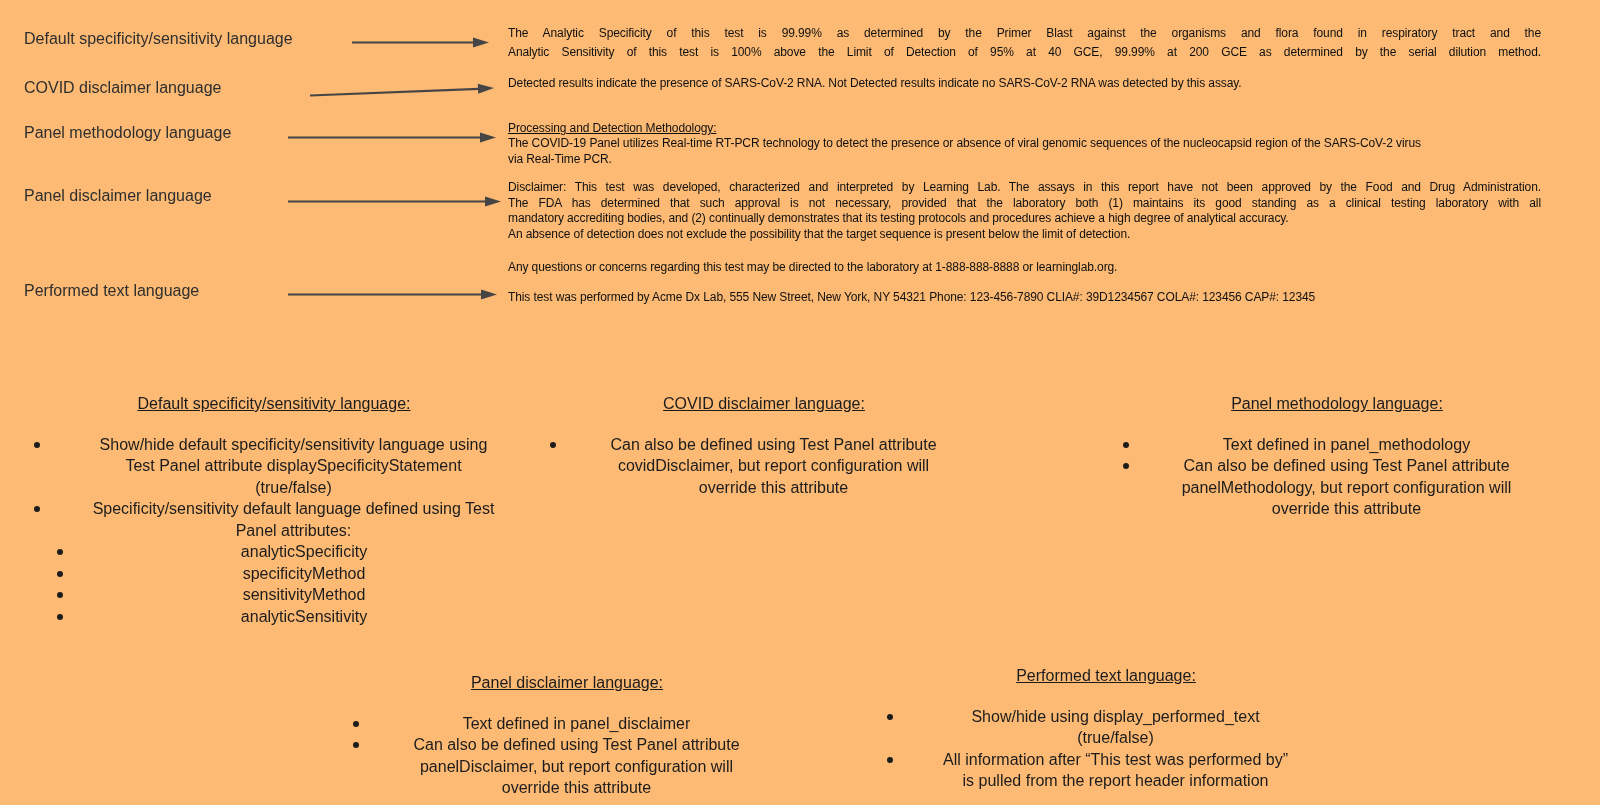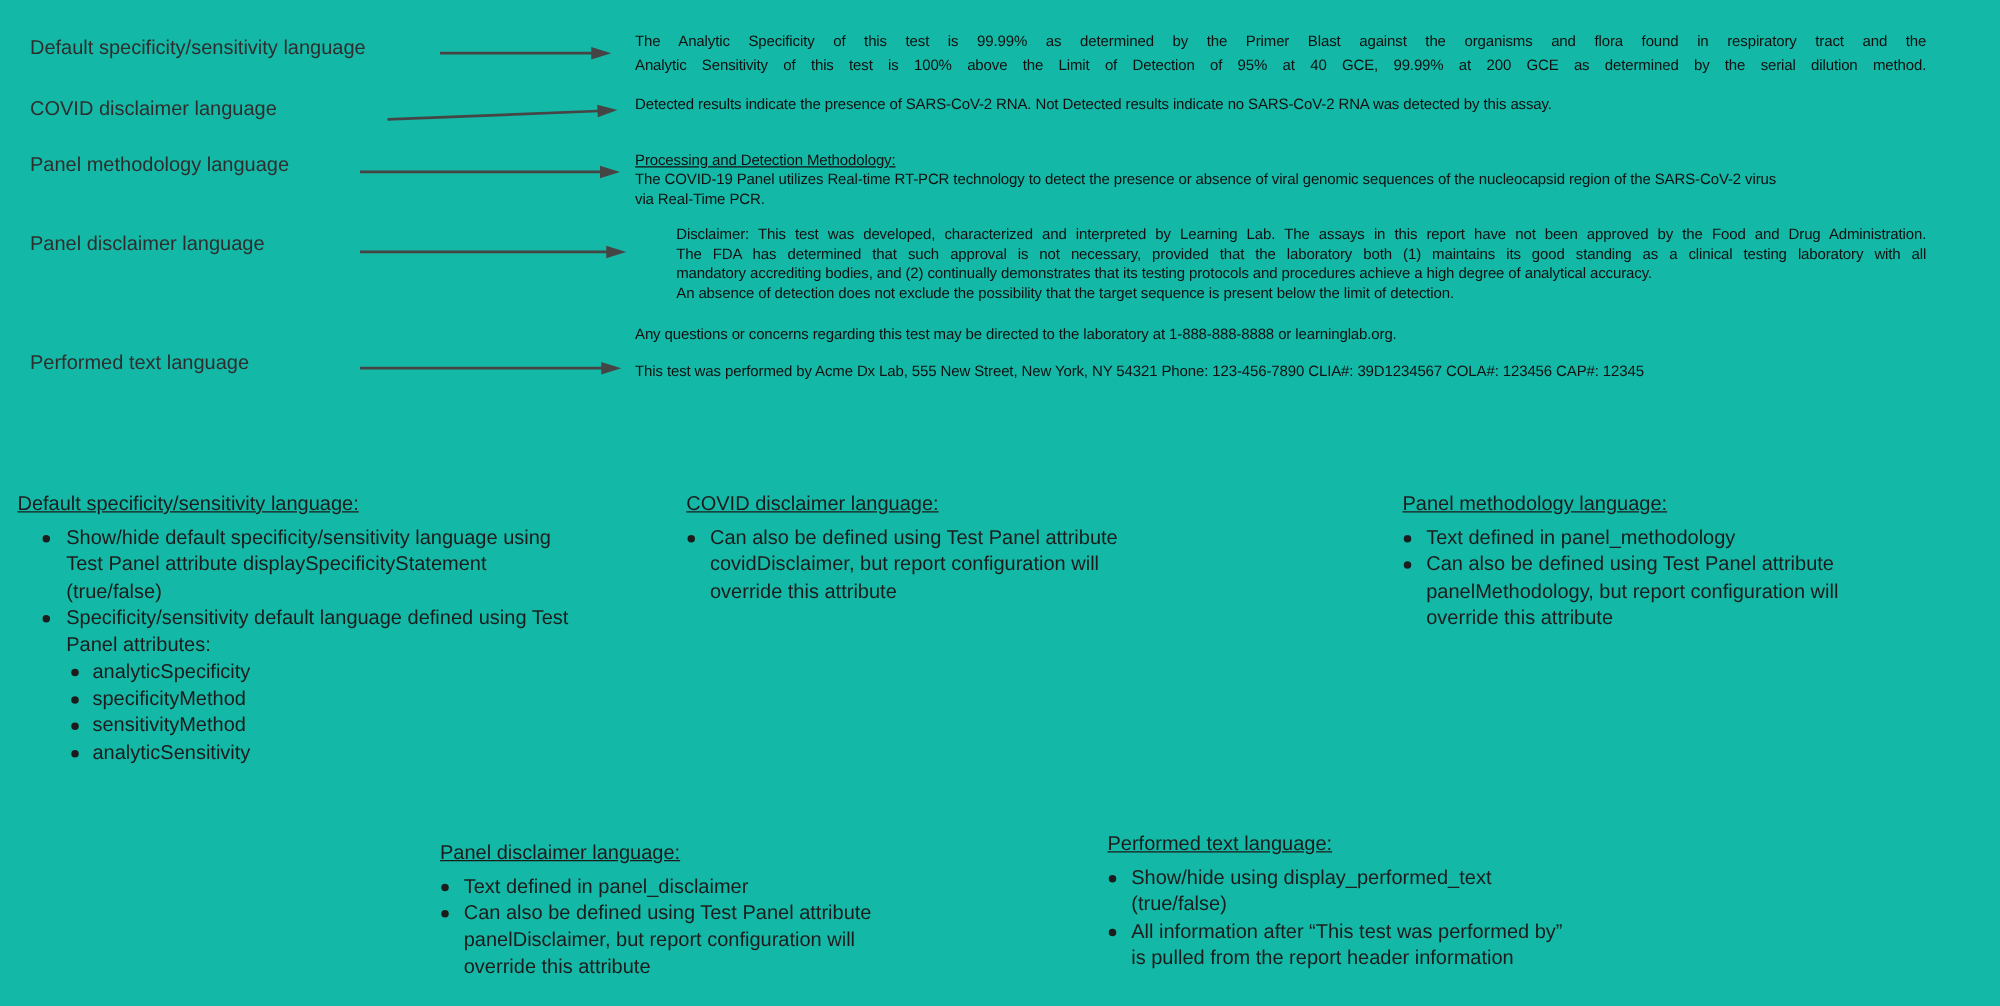--- a/index.html
+++ b/index.html
@@ -1,37 +1,37 @@
 <!DOCTYPE html>
 <html><head>
 <meta charset="utf-8">
 <title>Report language configuration notes</title>
 <style>
   html,body{margin:0;padding:0;background:#fff;}
-  .canvas{position:relative;width:1600px;height:805px;background:#14b8a6;overflow:hidden;
+  .canvas{position:relative;width:1600px;height:805px;background:#fdba74;overflow:hidden;
           font-family:"Liberation Sans", sans-serif;}
 
   
   .lbl{position:absolute;left:24px;font-size:16px;line-height:20px;color:#2e2e2e;white-space:nowrap;}
 
   
   .arrows{position:absolute;left:0;top:0;width:1600px;height:805px;pointer-events:none;}
 
   
   .rep{position:absolute;left:508px;width:1033px;color:#101010;font-size:12px;letter-spacing:-0.1px;}
   .rline{line-height:15.4px;white-space:nowrap;}
   .rline.j{text-align:justify;text-align-last:justify;}
   .b1line{line-height:19px;}
-  .dline{line-height:15.7px;margin-left:33px;}
+  .dline{line-height:15.7px;}
   .u{text-decoration:underline;}
 
   
-  .card{position:absolute;font-size:16px;line-height:21.5px;color:#1c1c1c;}
+  .card{position:absolute;font-size:16px;line-height:21.5px;color:#1c1c1c;text-align:center;}
   .card-h{text-decoration:underline;white-space:nowrap;}
-  .blist{margin-top:5px;}
+  .blist{margin-top:19px;}
   .bullet{position:relative;padding-left:19px;}
   .btext{white-space:pre-line;}
   .dot{position:absolute;left:1px;top:8px;width:6px;height:6px;border-radius:50%;background:#1c1c1c;}
   .card--indent .bullet{padding-left:39px;}
   .card--indent .bullet > .dot{left:20px;}
   .card--indent .sub{padding-left:60px;}
   .card--indent .sub > .dot{left:43px;}
 </style>
 </head>
 <body>

